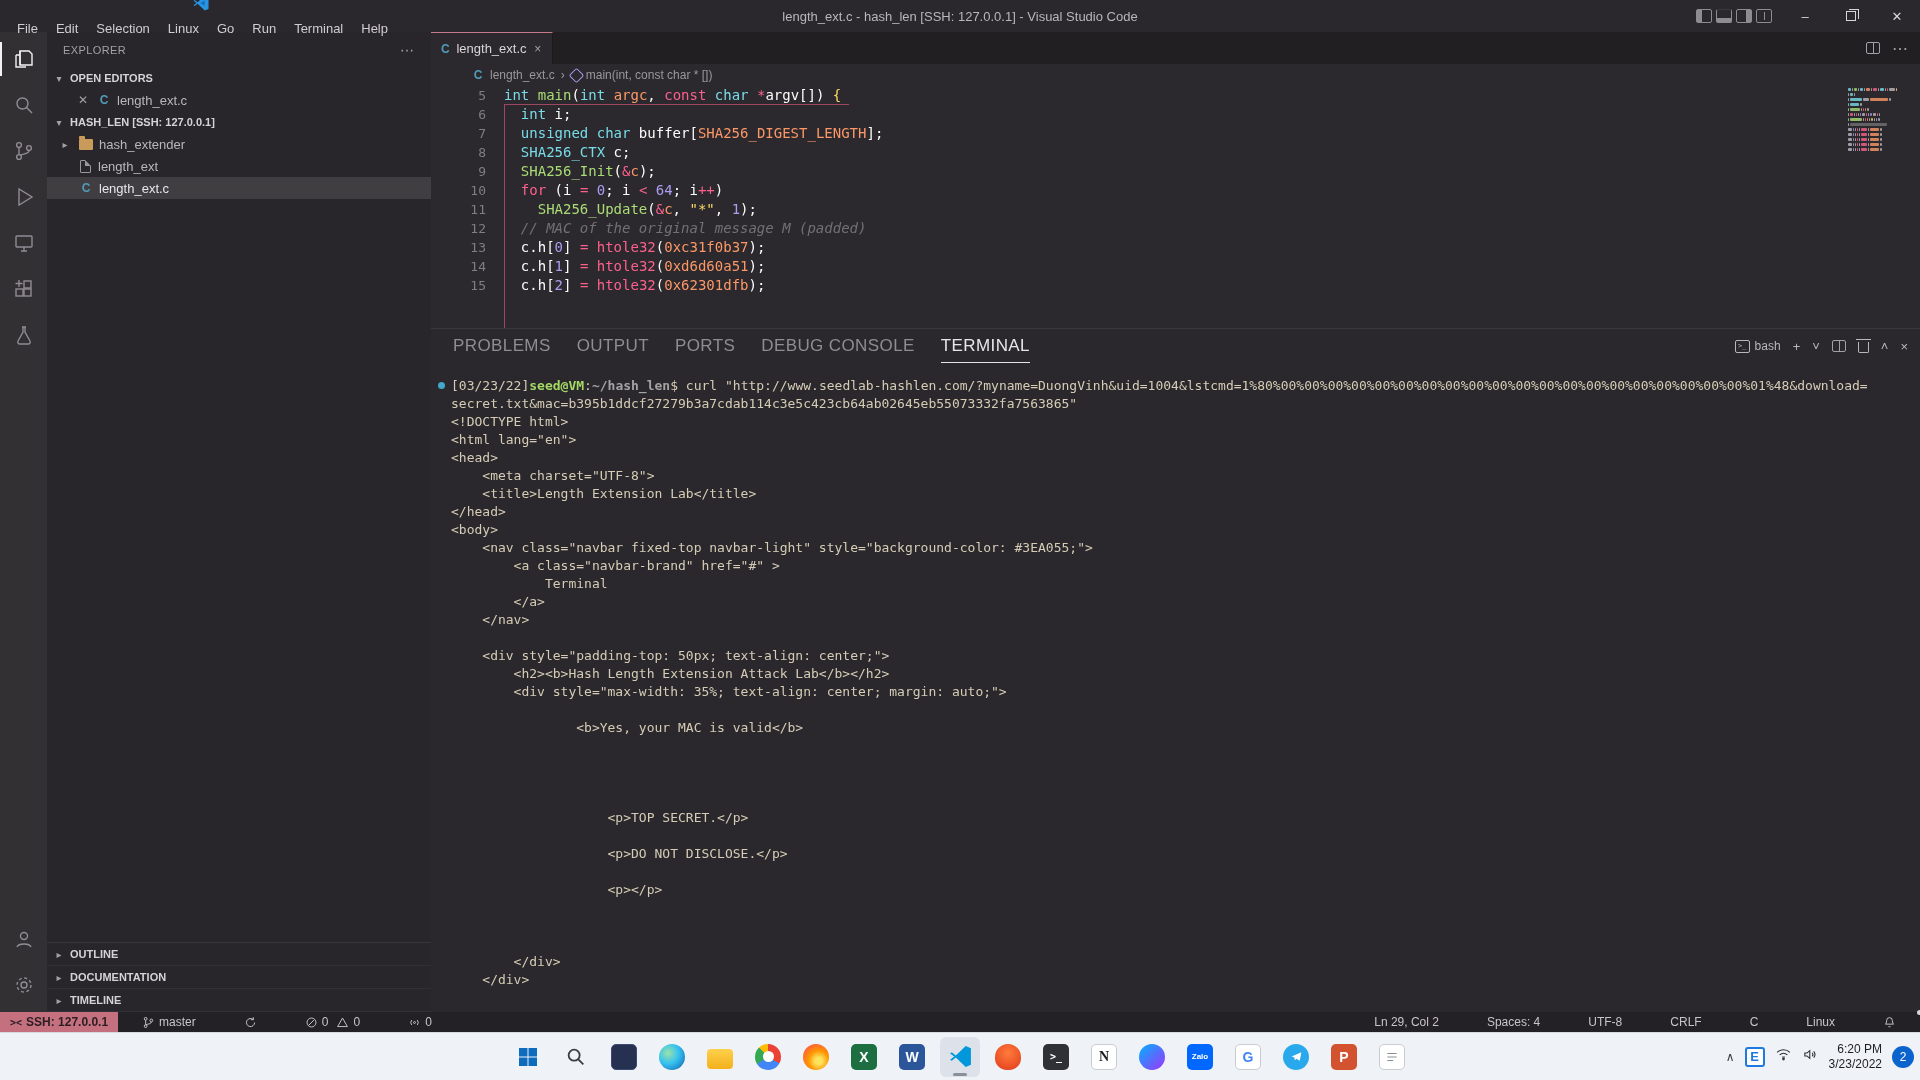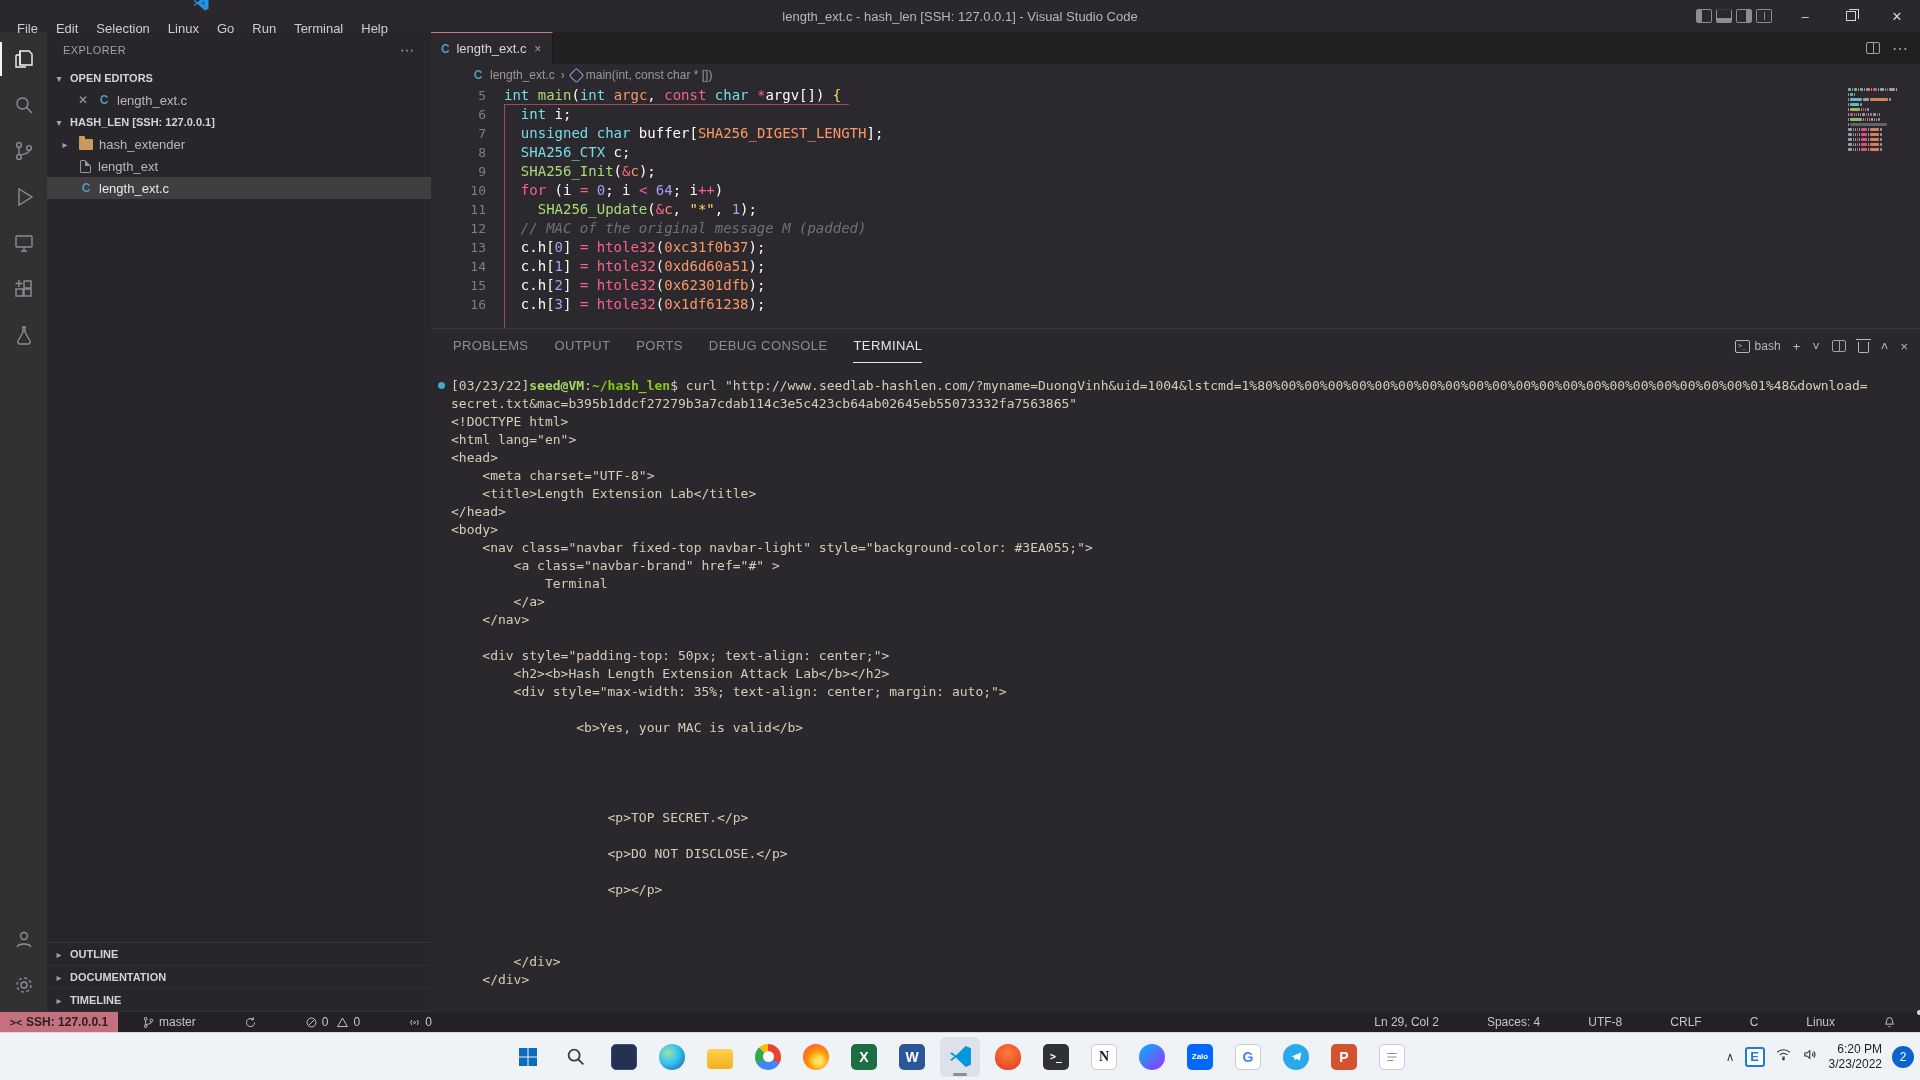--- a/index.html
+++ b/index.html
@@ -77,36 +77,36 @@
   .tk-h{color:#fc9867} .tk-p{color:#fcfcfa}
   .bracket-guide-v { position:absolute; left:73px; top:19px; bottom:0; width:1px; background:rgba(252,97,141,.55); }
   .bracket-guide-h { position:absolute; left:73px; top:18px; width:345px; height:1px; background:rgba(252,97,141,.55); }
   .minimap { position:absolute; right:14px; top:2px; width:58px; display:flex; flex-direction:column; gap:2px; }
   .mm-line { height:3px; display:flex; gap:1px; }
   .mm-seg { height:3px; border-radius:1px; opacity:.8; }
 
   
   .panel { flex:1; border-top:1px solid #3a383c; background:#2a282c; display:flex; flex-direction:column; min-height:0; }
   .panel-header { height:34px; display:flex; align-items:center; padding:0 12px 0 22px; flex:none; }
-  .panel-tabs { display:flex; gap:26px; font-size:13px; letter-spacing:.4px; color:#8f8c92; height:100%; }
+  .panel-tabs { display:flex; gap:26px; font-size:17px; letter-spacing:.4px; color:#8f8c92; height:100%; }
   .panel-tab { display:flex; align-items:center; height:100%; border-bottom:1px solid transparent; cursor:default; }
   .panel-tab.active { color:#e8e5ea; border-bottom-color:#e8e5ea; }
   .panel-controls { margin-left:auto; display:flex; align-items:center; gap:12px; color:#b9b6bc; font-size:12px; }
   .shell-chip { display:flex; align-items:center; gap:5px; }
   .shell-box { width:15px; height:13px; border:1px solid #b9b6bc; border-radius:2px; font-size:7px; display:flex; align-items:center; justify-content:center; font-family:"DejaVu Sans Mono",monospace; }
   .pc-glyph { font-size:13px; color:#b9b6bc; }
   .trash-ic { width:11px; height:11px; border:1px solid #b9b6bc; border-top:none; border-radius:0 0 2px 2px; position:relative; margin-top:3px; }
   .trash-ic:before { content:""; position:absolute; left:-3px; top:-3px; width:15px; height:1px; background:#b9b6bc; }
 
   .terminal { flex:1; overflow:hidden; padding:14px 0 0 20px; font-family:"DejaVu Sans Mono", monospace;
               font-size:13px; line-height:18px; color:#d6ccb6; }
   .t-line { height:18px; white-space:pre; position:relative; }
   .t-dot { position:absolute; left:-13px; top:5px; width:7px; height:7px; border-radius:50%; background:#43a7c9; }
   .t-user { color:#a3d865; font-weight:bold; }
-  .t-path { color:#84cc16; font-weight:bold; }
+  .t-path { color:#a3a3a3; font-weight:bold; }
 
   
   .statusbar { position:absolute; left:0; right:0; bottom:48px; height:20px; background:#232026;
                display:flex; align-items:center; color:#c7c4ca; font-size:12px; z-index:30; }
   .sb-seg { display:flex; align-items:center; gap:4px; padding:0 24px; height:100%; }
   .sb-seg.remote { background:#c4707f; color:#2a1e22; font-weight:bold; padding:0 10px; }
   .statusbar .right { margin-left:auto; display:flex; height:100%; align-items:center; }
   .statusbar svg { width:13px; height:13px; stroke:#c7c4ca; fill:none; stroke-width:1.2; }
   .bell-dot { position:relative; }
   .bell-dot:after { content:""; position:absolute; right:-2px; top:-2px; width:5px; height:5px; border-radius:50%; background:#d8d5da; }
@@ -314,21 +314,20 @@
             <div class="code-line"><span class="ln">6</span><span class="code-text"><span class="tk-p">  </span><span class="tk-t">int</span><span class="tk-p"> i;</span></span></div>
             <div class="code-line"><span class="ln">7</span><span class="code-text"><span class="tk-p">  </span><span class="tk-t">unsigned char</span><span class="tk-p"> buffer[</span><span class="tk-o">SHA256_DIGEST_LENGTH</span><span class="tk-p">];</span></span></div>
             <div class="code-line"><span class="ln">8</span><span class="code-text"><span class="tk-p">  </span><span class="tk-t">SHA256_CTX</span><span class="tk-p"> c;</span></span></div>
             <div class="code-line"><span class="ln">9</span><span class="code-text"><span class="tk-p">  </span><span class="tk-f">SHA256_Init</span><span class="tk-p">(</span><span class="tk-k">&amp;</span><span class="tk-o">c</span><span class="tk-p">);</span></span></div>
             <div class="code-line"><span class="ln">10</span><span class="code-text"><span class="tk-p">  </span><span class="tk-k">for</span><span class="tk-p"> (i </span><span class="tk-k">=</span><span class="tk-p"> </span><span class="tk-n">0</span><span class="tk-p">; i </span><span class="tk-k">&lt;</span><span class="tk-p"> </span><span class="tk-n">64</span><span class="tk-p">; i</span><span class="tk-k">++</span><span class="tk-p">)</span></span></div>
             <div class="code-line"><span class="ln">11</span><span class="code-text"><span class="tk-p">    </span><span class="tk-f">SHA256_Update</span><span class="tk-p">(</span><span class="tk-k">&amp;</span><span class="tk-o">c</span><span class="tk-p">, </span><span class="tk-s">"*"</span><span class="tk-p">, </span><span class="tk-n">1</span><span class="tk-p">);</span></span></div>
             <div class="code-line"><span class="ln">12</span><span class="code-text"><span class="tk-p">  </span><span class="tk-c">// MAC of the original message M (padded)</span></span></div>
             <div class="code-line"><span class="ln">13</span><span class="code-text"><span class="tk-p">  c.h[</span><span class="tk-n">0</span><span class="tk-p">] </span><span class="tk-k">=</span><span class="tk-p"> </span><span class="tk-k">htole32</span><span class="tk-p">(</span><span class="tk-h">0xc31f0b37</span><span class="tk-p">);</span></span></div>
             <div class="code-line"><span class="ln">14</span><span class="code-text"><span class="tk-p">  c.h[</span><span class="tk-n">1</span><span class="tk-p">] </span><span class="tk-k">=</span><span class="tk-p"> </span><span class="tk-k">htole32</span><span class="tk-p">(</span><span class="tk-h">0xd6d60a51</span><span class="tk-p">);</span></span></div>
             <div class="code-line"><span class="ln">15</span><span class="code-text"><span class="tk-p">  c.h[</span><span class="tk-n">2</span><span class="tk-p">] </span><span class="tk-k">=</span><span class="tk-p"> </span><span class="tk-k">htole32</span><span class="tk-p">(</span><span class="tk-h">0x62301dfb</span><span class="tk-p">);</span></span></div>
-            <div class="code-line"><span class="ln">16</span><span class="code-text"><span class="tk-p">  c.h[</span><span class="tk-n">3</span><span class="tk-p">] </span><span class="tk-k">=</span><span class="tk-p"> </span><span class="tk-k">htole32</span><span class="tk-p">(</span><span class="tk-h">0x1df61238</span><span class="tk-p">);</span></span></div>
           </div>
         <div class="bracket-guide-h"></div>
         <div class="bracket-guide-v"></div>
         <div class="minimap" id="minimap">
             <div class="mm-line">
               <span class="mm-seg" style="width: 2.7px; background: rgb(120, 220, 232);"></span>
               <span class="mm-seg" style="width: 1px; background: rgb(189, 186, 192);"></span>
               <span class="mm-seg" style="width: 3.6px; background: rgb(169, 220, 118);"></span>
               <span class="mm-seg" style="width: 1px; background: rgb(189, 186, 192);"></span>
               <span class="mm-seg" style="width: 2.7px; background: rgb(120, 220, 232);"></span>

